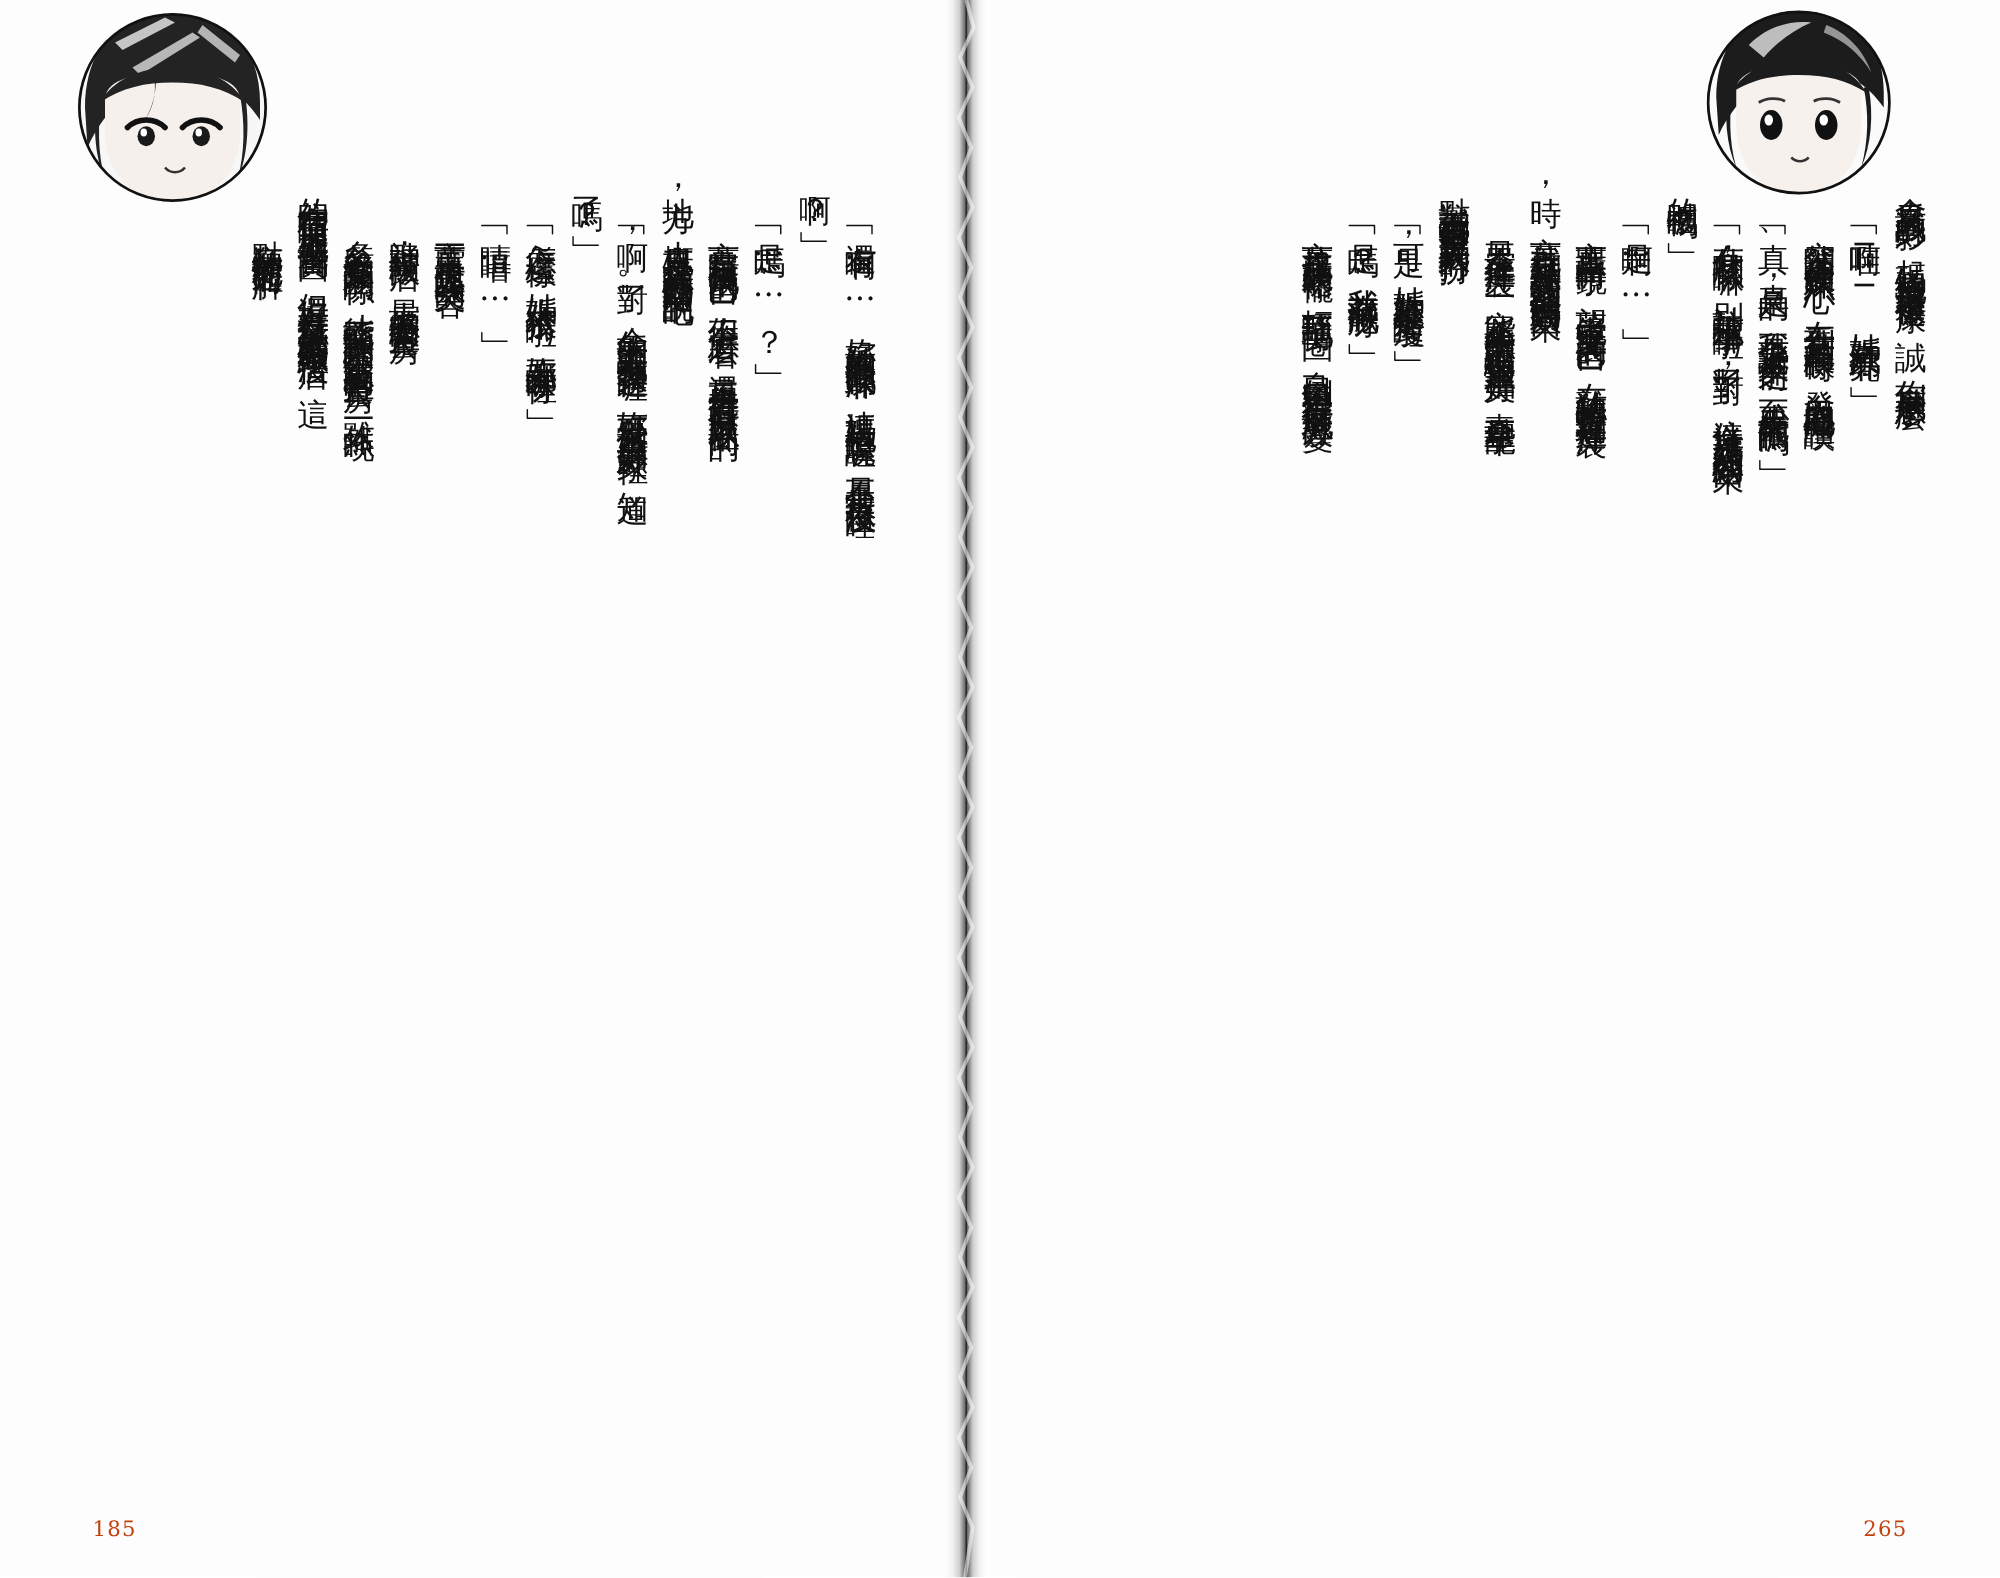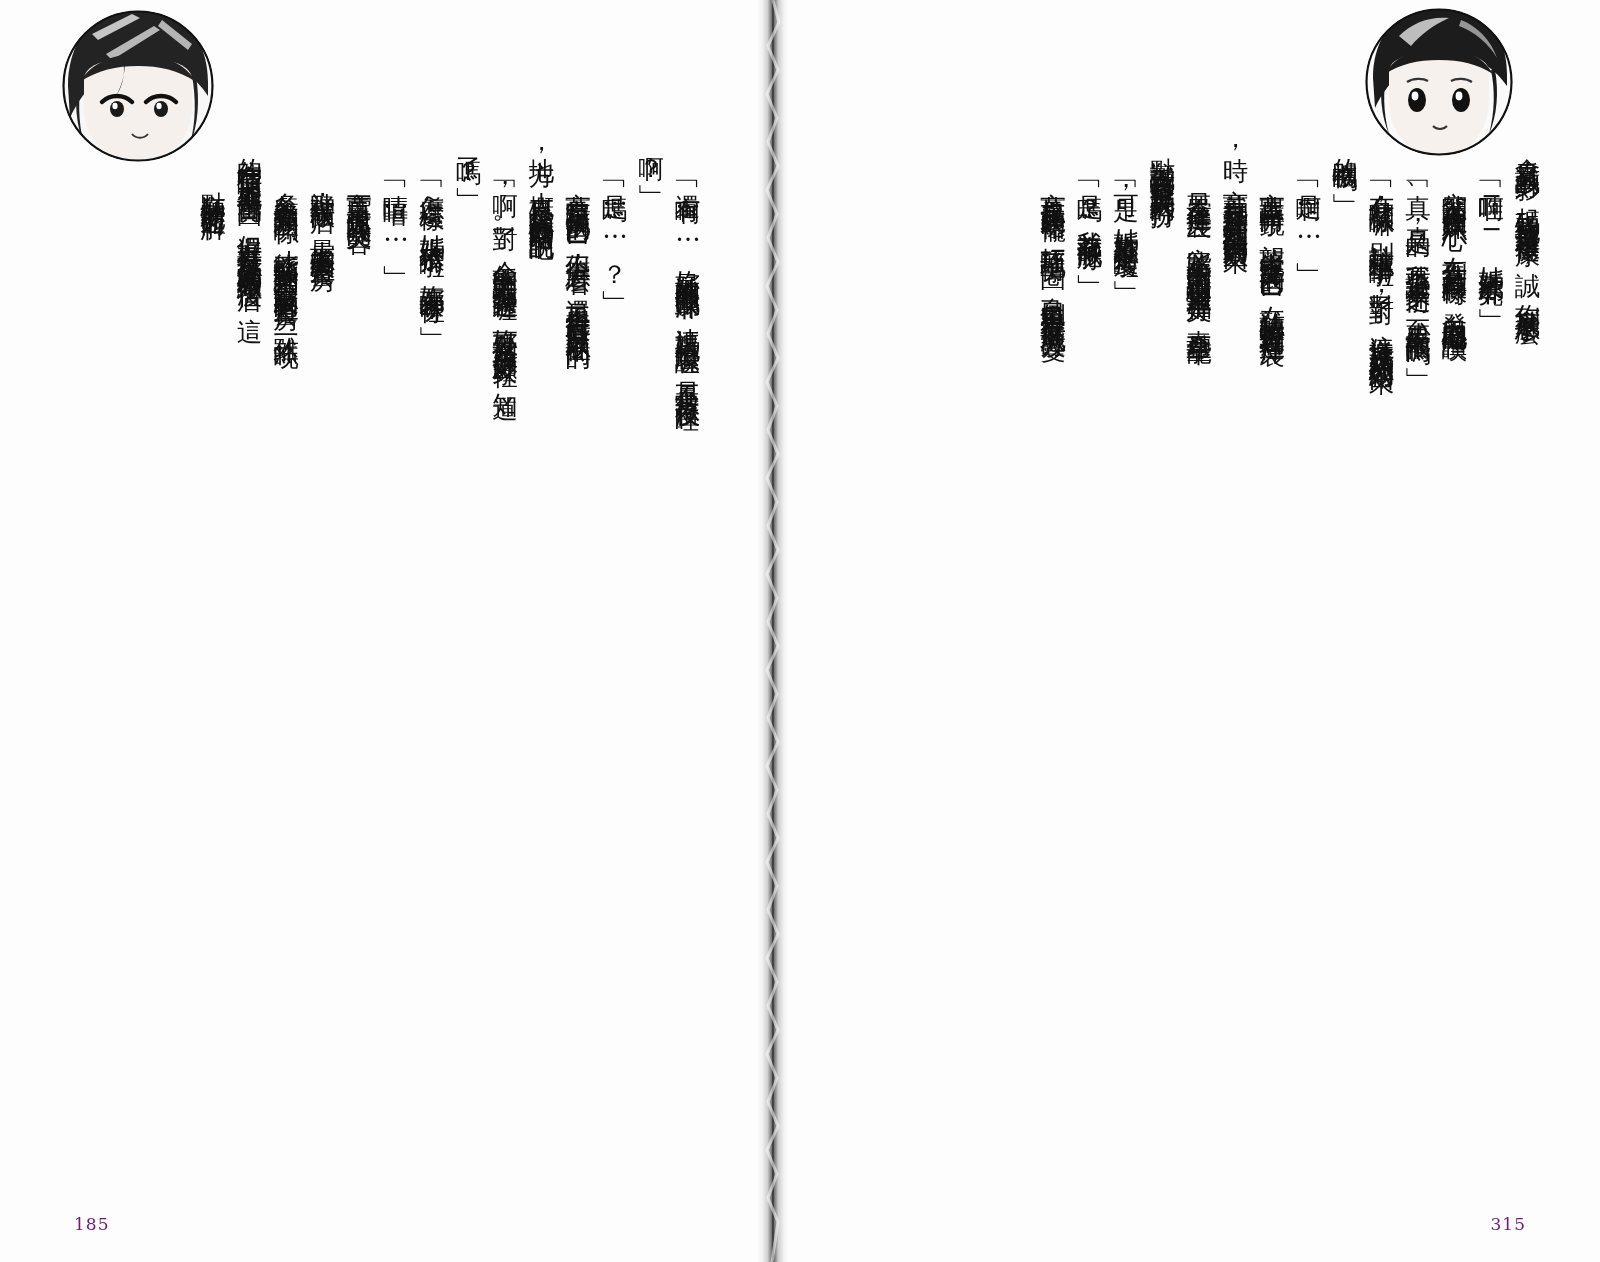--- a/index.html
+++ b/index.html
@@ -79,21 +79,21 @@
     font-family: "DejaVu Serif", serif;
     font-weight: 500;
   }
   .vcol.indent { padding-top: 34px; }
 
   
   .folio {
     position: absolute;
     bottom: 28px;
     font-size: 17px;
-    color: #701a75;
+    color: #c2410c;
     font-family: "DejaVu Serif", serif;
     letter-spacing: 1px;
   }
   .folio-left  { left: 74px; }
   .folio-right { right: 74px; }
 </style>
 </head>
 <body>
 
 <div id="page">
@@ -146,21 +146,21 @@
       <div class="vcol indent">「是啊……」</div>
       <div class="vcol indent">言葉跟著轉向鏡子，望著鏡中穿上洋裝的自己。在雜誌的特輯上看到這件洋裝</div>
       <div class="vcol">時，言葉就立刻拜託正好要到紐約出差的媽媽買回來。</div>
       <div class="vcol indent">只要穿上這件洋裝，一定能將今年的聖誕節點綴得更加幸福美好。真希望能早一</div>
       <div class="vcol">點讓誠看到自己這身美麗動人的打扮。</div>
       <div class="vcol indent">「可是，姊姊妳是不是變瘦啦？」</div>
       <div class="vcol indent">「是嗎？我並沒有減肥呀～」</div>
       <div class="vcol indent">言葉拉起洋裝的裙襬，輕巧地轉了一圈。自己倒是不覺得有什麼地方改變。</div>
     </div>
 
-    <div class="folio folio-right">315</div>
+    <div class="folio folio-right">265</div>
   </div>
 
   <div class="page-half left-half">
 
     <div class="chibi" style="left: 62px; top: 10px; width: 152px; height: 152px;">
       <svg viewBox="0 0 152 152" width="152" height="152" aria-hidden="true">
         <defs>
           <clipPath id="cl">
               <circle cx="76" cy="76" r="75"></circle>
             </clipPath>

